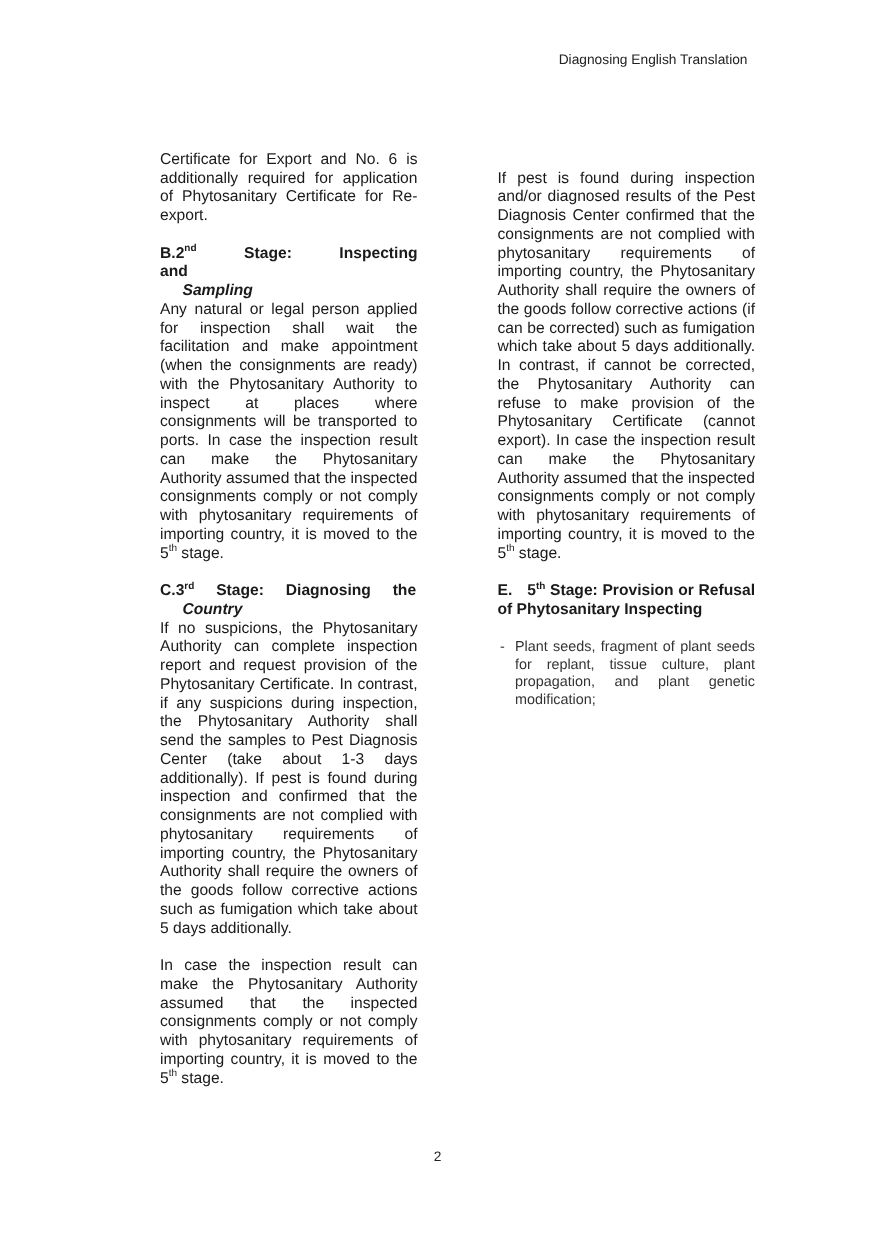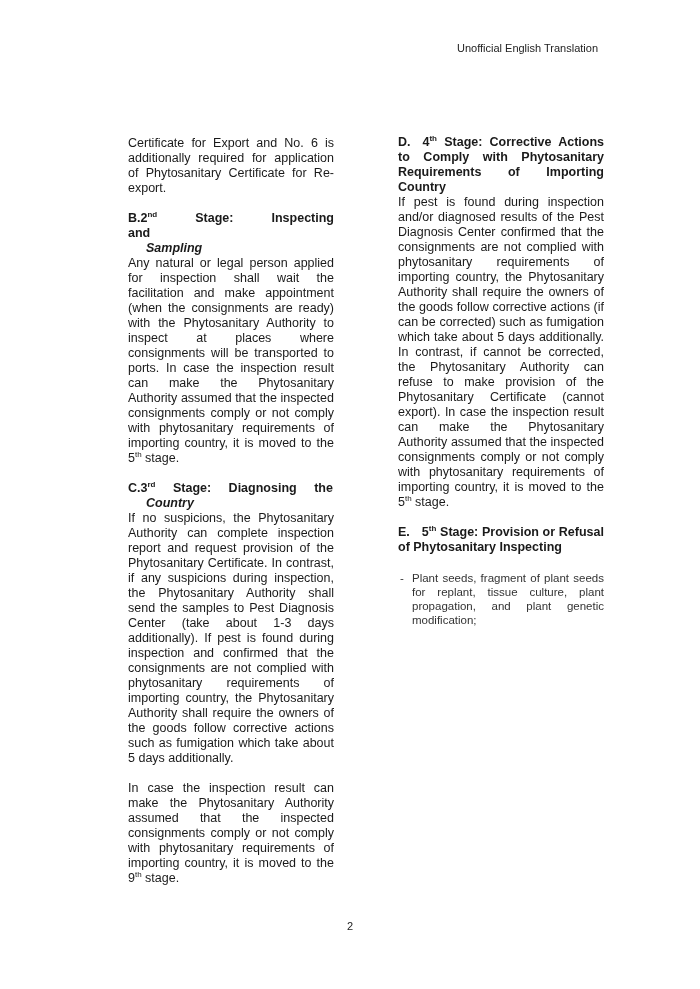--- a/index.html
+++ b/index.html
@@ -5,21 +5,21 @@
     html, body { margin: 0; padding: 0; background: #ffffff; }
     body {
       width: 700px; height: 989px; position: relative; overflow: hidden;
       font-family: "Liberation Sans", sans-serif; color: #1a1a1a;
     }
     .header {
       position: absolute; top: 42px; right: 102px;
       font-size: 11px; color: #222;
     }
     .col {
-      position: absolute; top: 136px; width: 206px;
+      position: absolute; top: 120px; width: 206px;
       font-size: 12.5px; line-height: 15px; text-align: justify;
     }
     .col.left { left: 128px; }
     .col.right { left: 398px; }
     p { margin: 0; }
     .gap { height: 15px; }
     .heading { font-weight: bold; margin: 0; text-align: justify; }
     .heading .indent { display: block; padding-left: 18px; font-style: italic; }
     sup { font-size: 8px; line-height: 0; vertical-align: super; }
     .bullet {
@@ -28,46 +28,43 @@
     .bullet .dash { width: 12px; flex: none; padding-left: 2px; }
     .bullet .txt { flex: 1; text-align: justify; }
     .pagenum {
       position: absolute; top: 920px; left: 0; width: 700px;
       text-align: center; font-size: 11px; color: #222;
     }
   </style>
 </head>
 <body>
 
-<div class="header">Unofficial English Translation</div>
+<div class="header">Diagnosing English Translation</div>
 
 <div class="col left">
   <p>Certificate for Export and No. 6 is additionally required for application of Phytosanitary Certificate for Re-export.</p>
   <div class="gap"></div>
 
   <div class="heading">
     <span>B.</span><span>2</span><sup>nd</sup><span style="word-spacing:16px"> Stage: Inspecting and</span>
     <span class="indent">Sampling</span>
   </div>
   <p><span>Any natural or legal person applied for inspection shall wait the facilitation and make appointment (when the consignments are ready) with the Phytosanitary Authority to inspect at places where consignments will be transported to ports. In case the inspection result can make the Phytosanitary Authority assumed that the inspected consignments comply or not comply with phytosanitary requirements of importing country, it is moved to the 5</span><sup>th</sup><span> stage.</span></p>
   <div class="gap"></div>
 
   <div class="heading">
     <span>C.</span><span>3</span><sup>rd</sup><span style="word-spacing:14px"> Stage: Diagnosing the</span>
     <span class="indent">Country</span>
   </div>
   <p>If no suspicions, the Phytosanitary Authority can complete inspection report and request provision of the Phytosanitary Certificate. In contrast, if any suspicions during inspection, the Phytosanitary Authority shall send the samples to Pest Diagnosis Center (take about 1-3 days additionally). If pest is found during inspection and confirmed that the consignments are not complied with phytosanitary requirements of importing country, the Phytosanitary Authority shall require the owners of the goods follow corrective actions such as fumigation which take about 5 days additionally.</p>
   <div class="gap"></div>
-  <p><span>In case the inspection result can make the Phytosanitary Authority assumed that the inspected consignments comply or not comply with phytosanitary requirements of importing country, it is moved to the 9</span><sup>th</sup><span> stage.</span></p>
+  <p><span>In case the inspection result can make the Phytosanitary Authority assumed that the inspected consignments comply or not comply with phytosanitary requirements of importing country, it is moved to the 5</span><sup>th</sup><span> stage.</span></p>
 </div>
 
 <div class="col right" style="top:135px">
-  <div class="heading">
-    <span style="margin-right:12px">D.</span><span>4</span><sup>th</sup><span> Stage: Corrective Actions to Comply with Phytosanitary Requirements of Importing Country</span>
-  </div>
   <p><span>If pest is found during inspection and/or diagnosed results of the Pest Diagnosis Center confirmed that the consignments are not complied with phytosanitary requirements of importing country, the Phytosanitary Authority shall require the owners of the goods follow corrective actions (if can be corrected) such as fumigation which take about 5 days additionally. In contrast, if cannot be corrected, the Phytosanitary Authority can refuse to make provision of the Phytosanitary Certificate (cannot export). In case the inspection result can make the Phytosanitary Authority assumed that the inspected consignments comply or not comply with phytosanitary requirements of importing country, it is moved to the </span><span>5</span><sup>th</sup><span> stage.</span></p>
   <div class="gap"></div>
 
   <div class="heading">
     <span style="margin-right:12px">E.</span><span>5</span><sup>th</sup><span> Stage: Provision or Refusal of Phytosanitary Inspecting</span>
   </div>
   <div class="gap"></div>
 
   <div class="bullet">
     <span class="dash">-</span>

